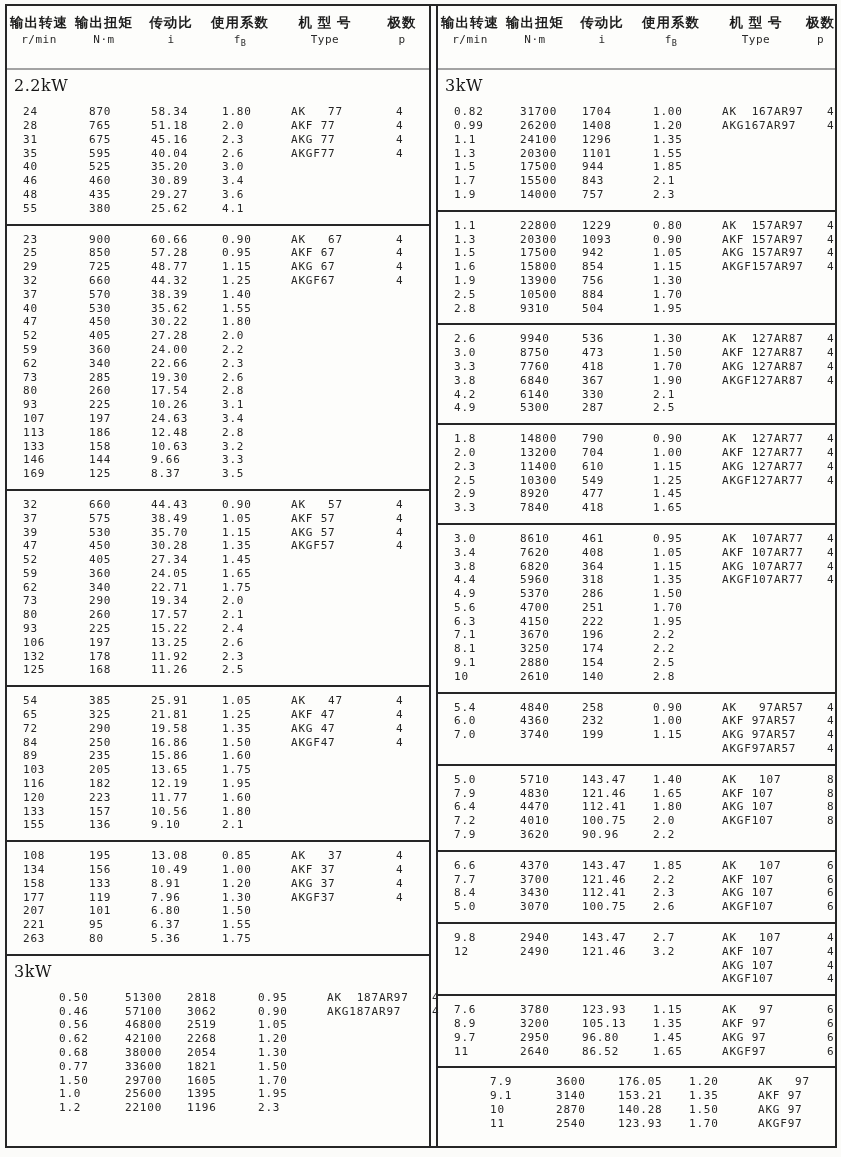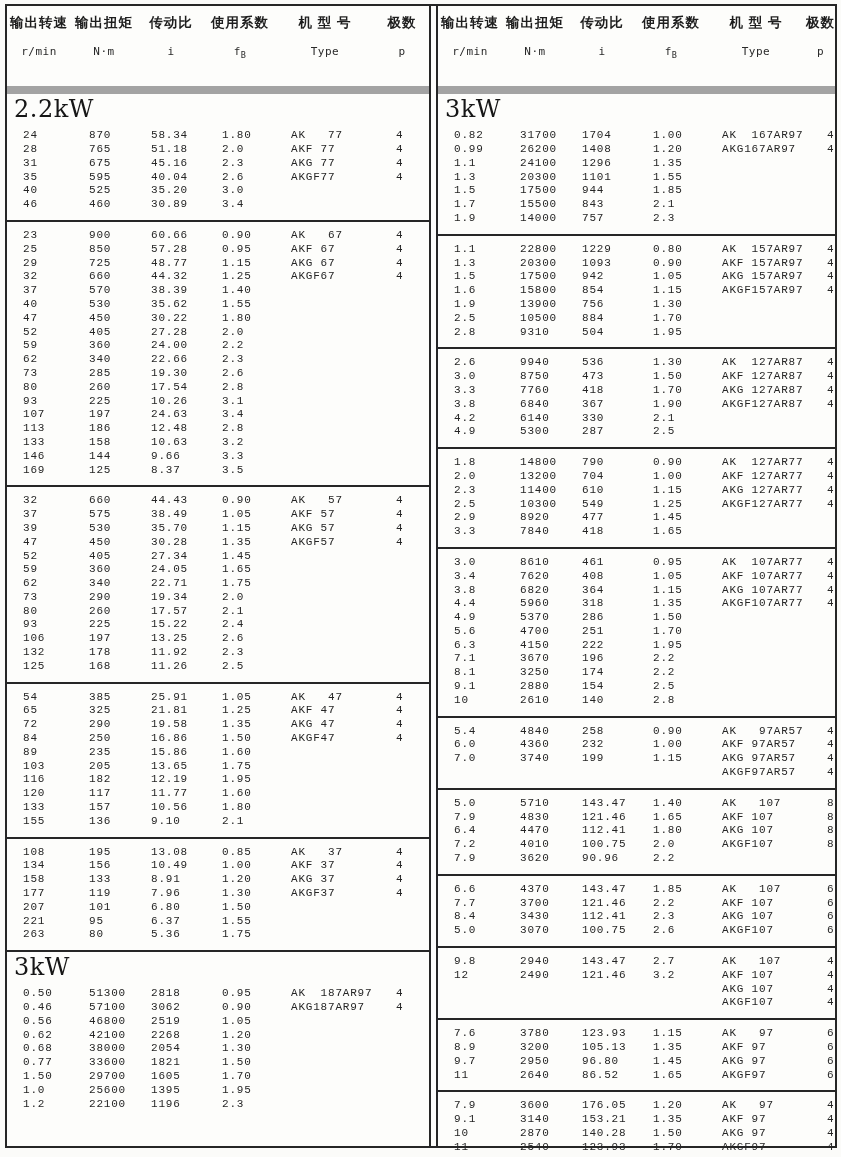--- a/index.html
+++ b/index.html
@@ -10,38 +10,38 @@
   }
   .sheet{
     position:absolute;left:5px;top:4px;right:4px;bottom:9px;
     border:2px solid #262626;display:flex;background:#fdfdfb;box-sizing:border-box;
   }
   .half{display:flex;flex-direction:column;box-sizing:border-box;min-width:0;}
   .half-left{flex:0 0 424px;border-right:2px solid #262626;}
   .half-right{flex:1 1 auto;border-left:2px solid #262626;margin-left:5px;}
   .thead{
     display:grid;grid-template-columns:64px 66px 68px 70px 100px 1fr;
-    border-bottom:8px solid #a3a3a3;padding:8px 0 23px;
+    border-bottom:2px solid #a3a3a3;padding:8px 0 17px;
   }
   .th{text-align:center;}
   .th-zh{
     font-family:"Liberation Sans","DejaVu Sans",sans-serif;
     font-size:13.5px;font-weight:700;line-height:18px;letter-spacing:1px;color:#1e1e1e;
     white-space:nowrap;
   }
-  .th-en{font-size:11px;line-height:15px;letter-spacing:.5px;color:#2a2a2a;margin-top:12px;}
+  .th-en{font-size:11px;line-height:15px;letter-spacing:.5px;color:#2a2a2a;}
   .th-en sub{font-size:8.5px;}
   .tbody{display:flex;flex-direction:column;}
   .section-title{
     font-family:"DejaVu Serif","Liberation Serif",serif;
-    font-size:24px;line-height:25px;color:#161616;
+    font-size:16px;line-height:25px;color:#161616;
     padding:3px 0 0 7px;letter-spacing:.5px;
   }
-  .block{padding:7px 0 8px;border-bottom:2px solid #262626;font-family:Liberation Mono, monospace;}
-  .tbody > .block:last-child{border-bottom:none;}
+  .block{padding:7px 0 8px;border-bottom:2px solid #262626;}
+  .tbody > .block:last-child{border-bottom:none;padding-left:36px;}
   .row{
     display:grid;grid-template-columns:64px 66px 68px 70px 100px 1fr;
     line-height:13.8px;font-size:11px;letter-spacing:.8px;
   }
   .cell{white-space:pre;color:#252525;min-height:13.8px;}
   .c0{padding-left:16px;}
   .c1{padding-left:18px;}
   .c2{padding-left:14px;}
   .c3{padding-left:17px;}
   .c4{padding-left:16px;}
@@ -123,20 +123,36 @@
             <span class="cell c5"></span>
           </div>
           <div class="row">
             <span class="cell c0">46</span>
             <span class="cell c1">460</span>
             <span class="cell c2">30.89</span>
             <span class="cell c3">3.4</span>
             <span class="cell c4"></span>
             <span class="cell c5"></span>
           </div>
+          <div class="row">
+            <span class="cell c0">48</span>
+            <span class="cell c1">435</span>
+            <span class="cell c2">29.27</span>
+            <span class="cell c3">3.6</span>
+            <span class="cell c4"></span>
+            <span class="cell c5"></span>
+          </div>
+          <div class="row">
+            <span class="cell c0">55</span>
+            <span class="cell c1">380</span>
+            <span class="cell c2">25.62</span>
+            <span class="cell c3">4.1</span>
+            <span class="cell c4"></span>
+            <span class="cell c5"></span>
+          </div>
         </div>
         <div class="block">
           <div class="row">
             <span class="cell c0">23</span>
             <span class="cell c1">900</span>
             <span class="cell c2">60.66</span>
             <span class="cell c3">0.90</span>
             <span class="cell c4">AK   67</span>
             <span class="cell c5">4</span>
           </div>
@@ -435,21 +451,21 @@
           <div class="row">
             <span class="cell c0">116</span>
             <span class="cell c1">182</span>
             <span class="cell c2">12.19</span>
             <span class="cell c3">1.95</span>
             <span class="cell c4"></span>
             <span class="cell c5"></span>
           </div>
           <div class="row">
             <span class="cell c0">120</span>
-            <span class="cell c1">117</span>
+            <span class="cell c1">223</span>
             <span class="cell c2">11.77</span>
             <span class="cell c3">1.60</span>
             <span class="cell c4"></span>
             <span class="cell c5"></span>
           </div>
           <div class="row">
             <span class="cell c0">133</span>
             <span class="cell c1">157</span>
             <span class="cell c2">10.56</span>
             <span class="cell c3">1.80</span>

